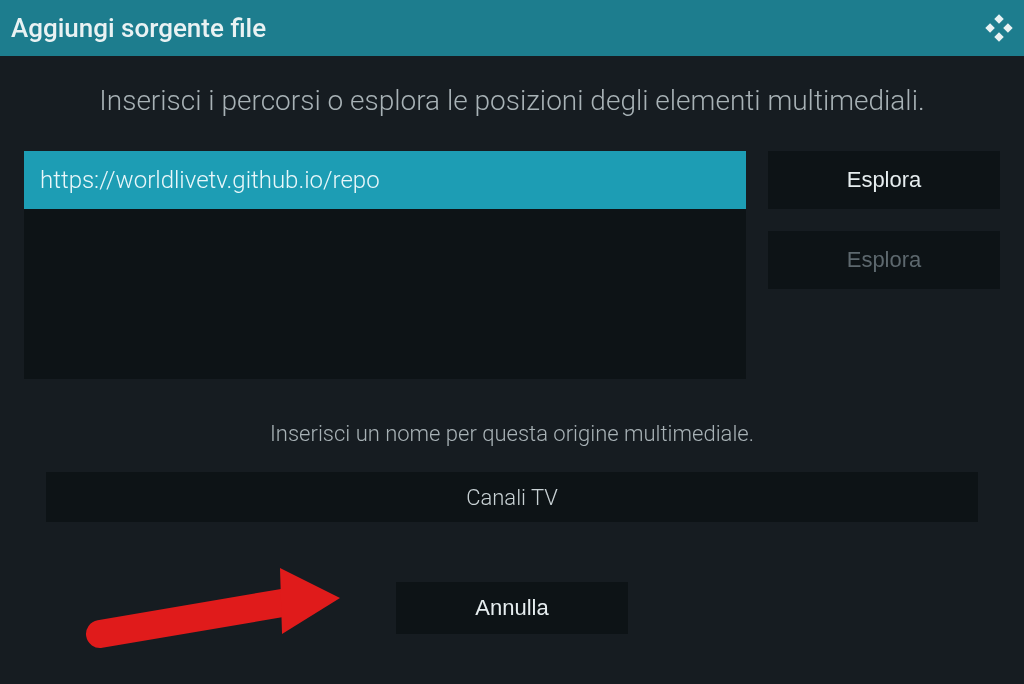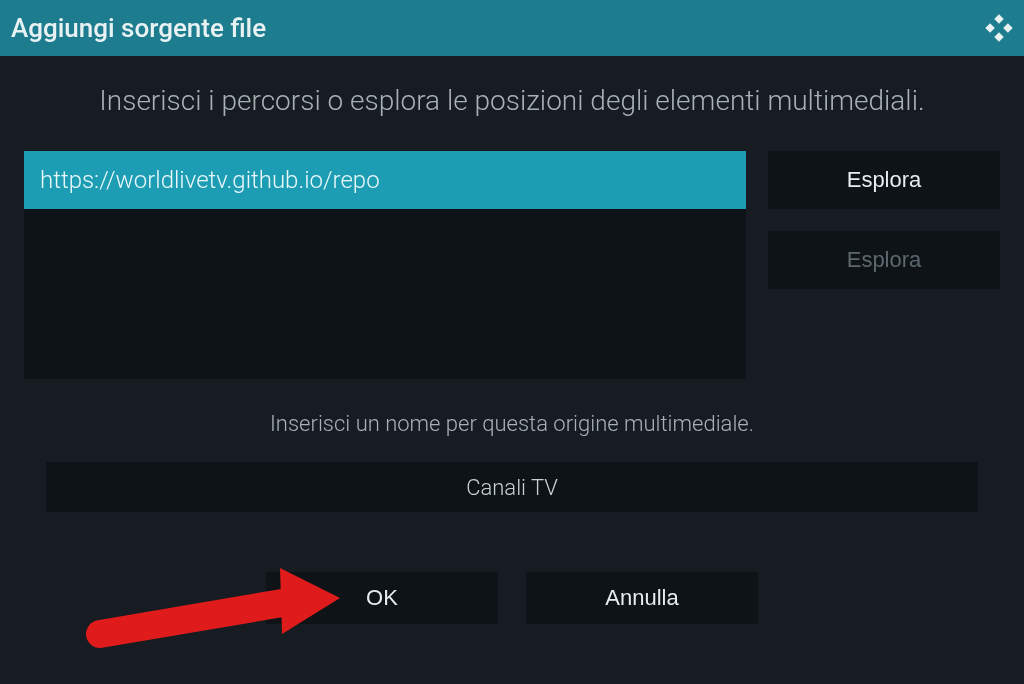--- a/index.html
+++ b/index.html
@@ -10,21 +10,21 @@
     .logo { width: 28px; height: 28px; }
     .content { padding: 28px 24px 0 24px; }
     .instruction { color: #a8b2b6; font-size: 28px; font-weight: 300; text-align: center; margin-bottom: 34px; }
     .row1 { display: flex; gap: 22px; margin-bottom: 0; }
     .path-area { flex: 1; display: flex; flex-direction: column; }
     .path-input { background: #1d9db4; color: #e9f7fa; font-size: 24px; font-weight: 300; padding: 8px 16px; height: 58px; display: flex; align-items: center; cursor: text; }
     .path-list { background: #0d1316; flex: 1; min-height: 170px; }
     .side-buttons { width: 232px; display: flex; flex-direction: column; gap: 22px; }
     .side-btn { background: #0d1316; color: #e6edef; font-size: 22px; font-weight: 500; height: 58px; display: flex; align-items: center; justify-content: center; cursor: pointer; border: none; }
     .side-btn.disabled { color: #5d686e; cursor: default; }
-    .instruction2 { color: #a8b2b6; font-size: 22px; font-weight: 300; text-align: center; margin-top: 32px; margin-bottom: 26px; }
+    .instruction2 { color: #a8b2b6; font-size: 22px; font-weight: 300; text-align: center; margin-top: 42px; margin-bottom: 26px; }
     .name-input { background: #0d1316; color: #c8d1d4; font-size: 22px; font-weight: 300; text-align: center; padding: 12px; height: 50px; display: flex; align-items: center; justify-content: center; margin: 0 22px; cursor: text; }
     .footer-buttons { display: flex; gap: 28px; justify-content: center; margin-top: 60px; }
     .footer-btn { background: #0d1316; color: #e6edef; font-size: 22px; font-weight: 500; width: 232px; height: 52px; display: flex; align-items: center; justify-content: center; cursor: pointer; border: none; }
     .arrow-annotation { position: absolute; left: 80px; top: 564px; pointer-events: none; }
   </style>
 </head>
 <body>
 
 <div class="window">
 
@@ -55,21 +55,20 @@
         <button class="side-btn">Esplora</button>
         <button class="side-btn disabled">Esplora</button>
       </div>
     </div>
 
     <div class="instruction2">Inserisci un nome per questa origine multimediale.</div>
 
     <div class="name-input">Canali TV</div>
 
     <div class="footer-buttons">
-      <button class="footer-btn">OK</button>
       <button class="footer-btn">Annulla</button>
     </div>
 
   </div>
 
   <div class="arrow-annotation">
     <svg width="260" height="90" viewBox="0 0 260 90">
       <defs>
         <marker id="arrowhead" markerWidth="12" markerHeight="10" refX="10" refY="5" orient="auto">
           <polygon points="0 0, 12 5, 0 10" fill="#e01b1b"></polygon>

